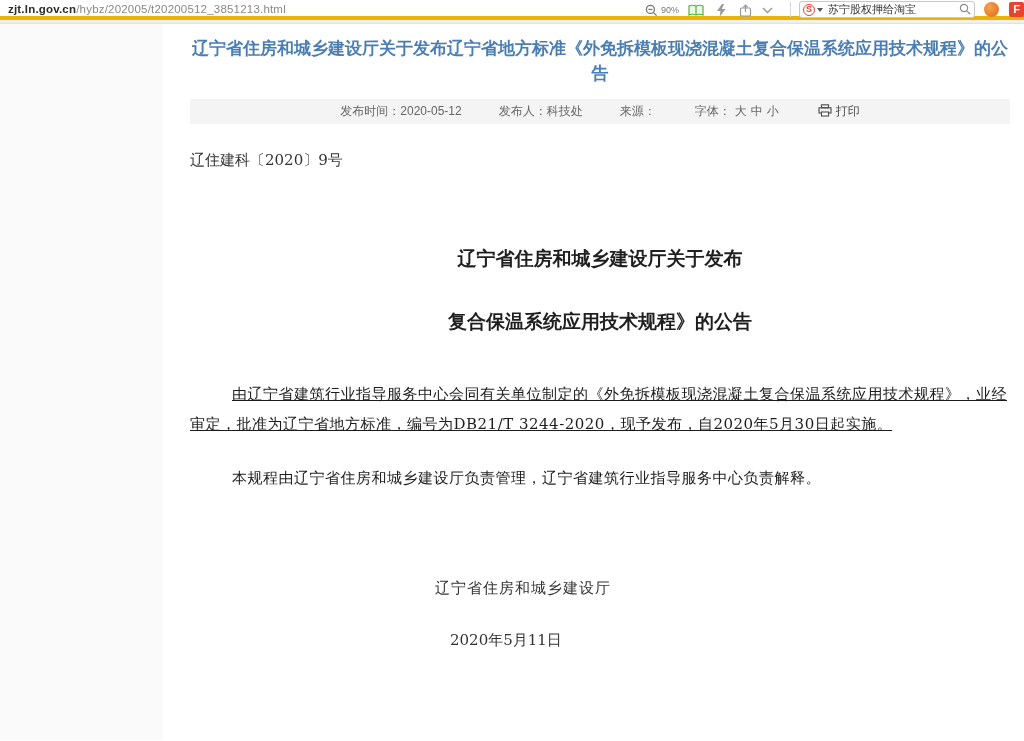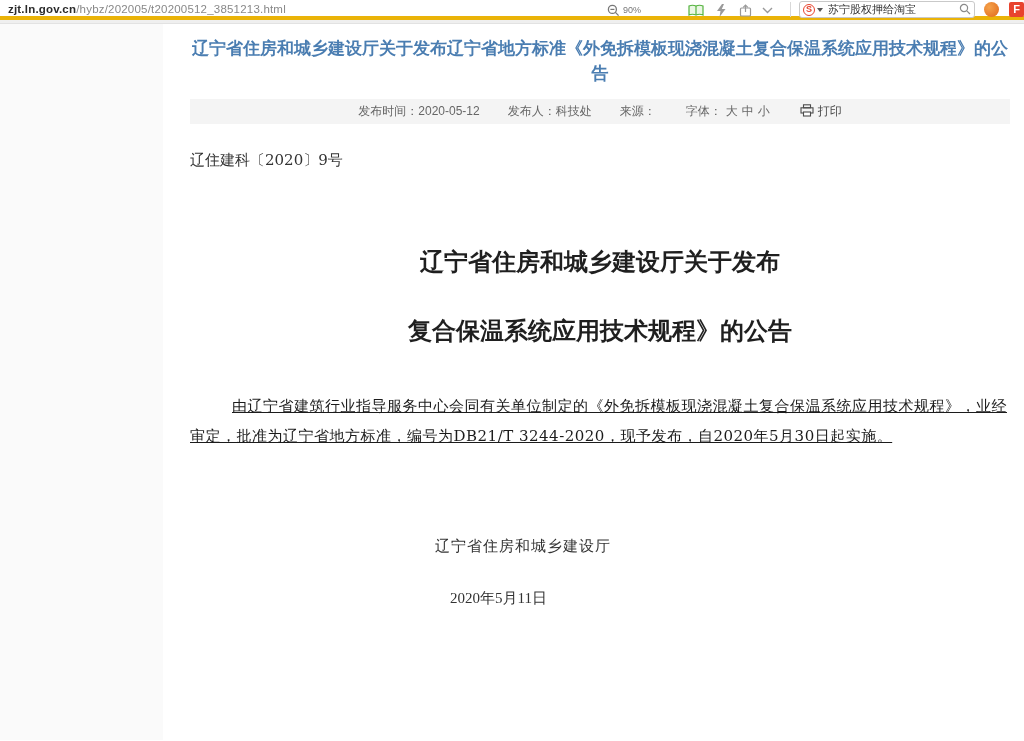--- a/index.html
+++ b/index.html
@@ -7,21 +7,21 @@
     font-family:"Liberation Sans", sans-serif; }
 
   
   .browser-bar { position:relative; height:20px; background:#fff;
     border-bottom:4px solid #eab308; }
   .url-text { position:absolute; left:8px; top:3px; font-size:11.5px; color:#888;
     letter-spacing:0.2px; }
   .url-text .host { color:#2b2b2b; font-weight:bold; }
   .tb { position:absolute; top:1px; height:18px; display:flex; align-items:center;
     cursor:pointer; }
-  .zoom-ctl { left:607px; gap:3px; color:#777; font-size:9px; }
+  .zoom-ctl { left:645px; gap:3px; color:#777; font-size:9px; }
   .icon-btn svg { display:block; }
   .book-btn { left:688px; }
   .bolt-btn { left:717px; }
   .share-btn { left:739px; }
   .chev-btn { left:762px; }
   .tb-sep { position:absolute; left:790px; top:2px; width:1px; height:15px;
     background:#d8d8d8; }
   .search-box { position:absolute; left:799px; top:1px; width:176px; height:17px;
     border:1px solid #c9c9c9; border-radius:3px; background:#fff;
     display:flex; align-items:center; padding:0 3px; }
@@ -40,43 +40,43 @@
   .chrome-edge { height:4px; background:#efefef; border-bottom:1px solid #e2e2e2; }
 
   
   .page { display:flex; height:716px; }
   .gutter { width:163px; background:#fafafa; }
   .main { flex:1; background:#fff; padding:0 14px 0 27px; }
 
   .page-title { margin-top:12px; text-align:center; font-size:17px;
     line-height:25px; color:#4a7db1; }
   .meta-bar { margin-top:13px; height:25px; background:#f4f4f4;
-    display:flex; align-items:center; justify-content:center; gap:28px;
+    display:flex; align-items:center; justify-content:center; gap:37px;
     font-size:12px; color:#666; }
   .meta-item { white-space:nowrap; }
   .font-switch span { cursor:pointer; margin:0 2px; }
   .print-btn { display:flex; align-items:center; gap:4px; color:#4c4c4c;
     cursor:pointer; }
 
   .kai { font-family:"DejaVu Serif", serif; }
   .doc-number { margin-top:27px; text-align:left; padding-right:6px;
     font-size:15px; color:#333; }
 
-  .heading { margin-top:76px; text-align:center; font-size:24px;
+  .heading { margin-top:76px; text-align:center; font-size:19px;
     font-weight:bold; color:#1f1f1f; }
   .heading div { margin-bottom:37px; }
 
   .body-para { font-size:15px; color:#1c1c1c; line-height:30px;
     text-indent:42px; letter-spacing:0.5px; }
   .para-1 { margin-top:44px;text-decoration:underline; }
   .para-2 { margin-top:24px; }
 
   .signature { margin-top:86px; margin-left:245px; font-size:15px; color:#333;
     letter-spacing:1px; }
-  .sign-date { margin-top:33px; margin-left:260px; font-size:15px; color:#333;font-family:Liberation Serif, serif; }
+  .sign-date { margin-top:33px; margin-left:260px; font-size:15px; color:#333; }
 </style>
 </head>
 <body>
 
 <div class="browser-bar">
   <div class="url-text"><span class="host">zjt.ln.gov.cn</span><span>/hybz/202005/t20200512_3851213.html</span></div>
 
   <div class="tb zoom-ctl">
     <span class="icon-btn">
       <svg width="13" height="13" viewBox="0 0 13 13">
@@ -158,17 +158,18 @@
     </div>
 
     <div class="doc-number kai">辽住建科〔2020〕9号</div>
 
     <div class="heading">
       <div>辽宁省住房和城乡建设厅关于发布</div>
       <div>复合保温系统应用技术规程》的公告</div>
     </div>
 
     <p class="body-para para-1 kai">由辽宁省建筑行业指导服务中心会同有关单位制定的《外免拆模板现浇混凝土复合保温系统应用技术规程》，业经审定，批准为辽宁省地方标准，编号为DB21/T 3244-2020，现予发布，自2020年5月30日起实施。</p>
+    <p class="body-para para-2 kai">本规程由辽宁省住房和城乡建设厅负责管理，辽宁省建筑行业指导服务中心负责解释。</p>
 
     <div class="signature kai">辽宁省住房和城乡建设厅</div>
     <div class="sign-date kai">2020年5月11日</div>
   </div>
 </div>
 
 </body></html>

